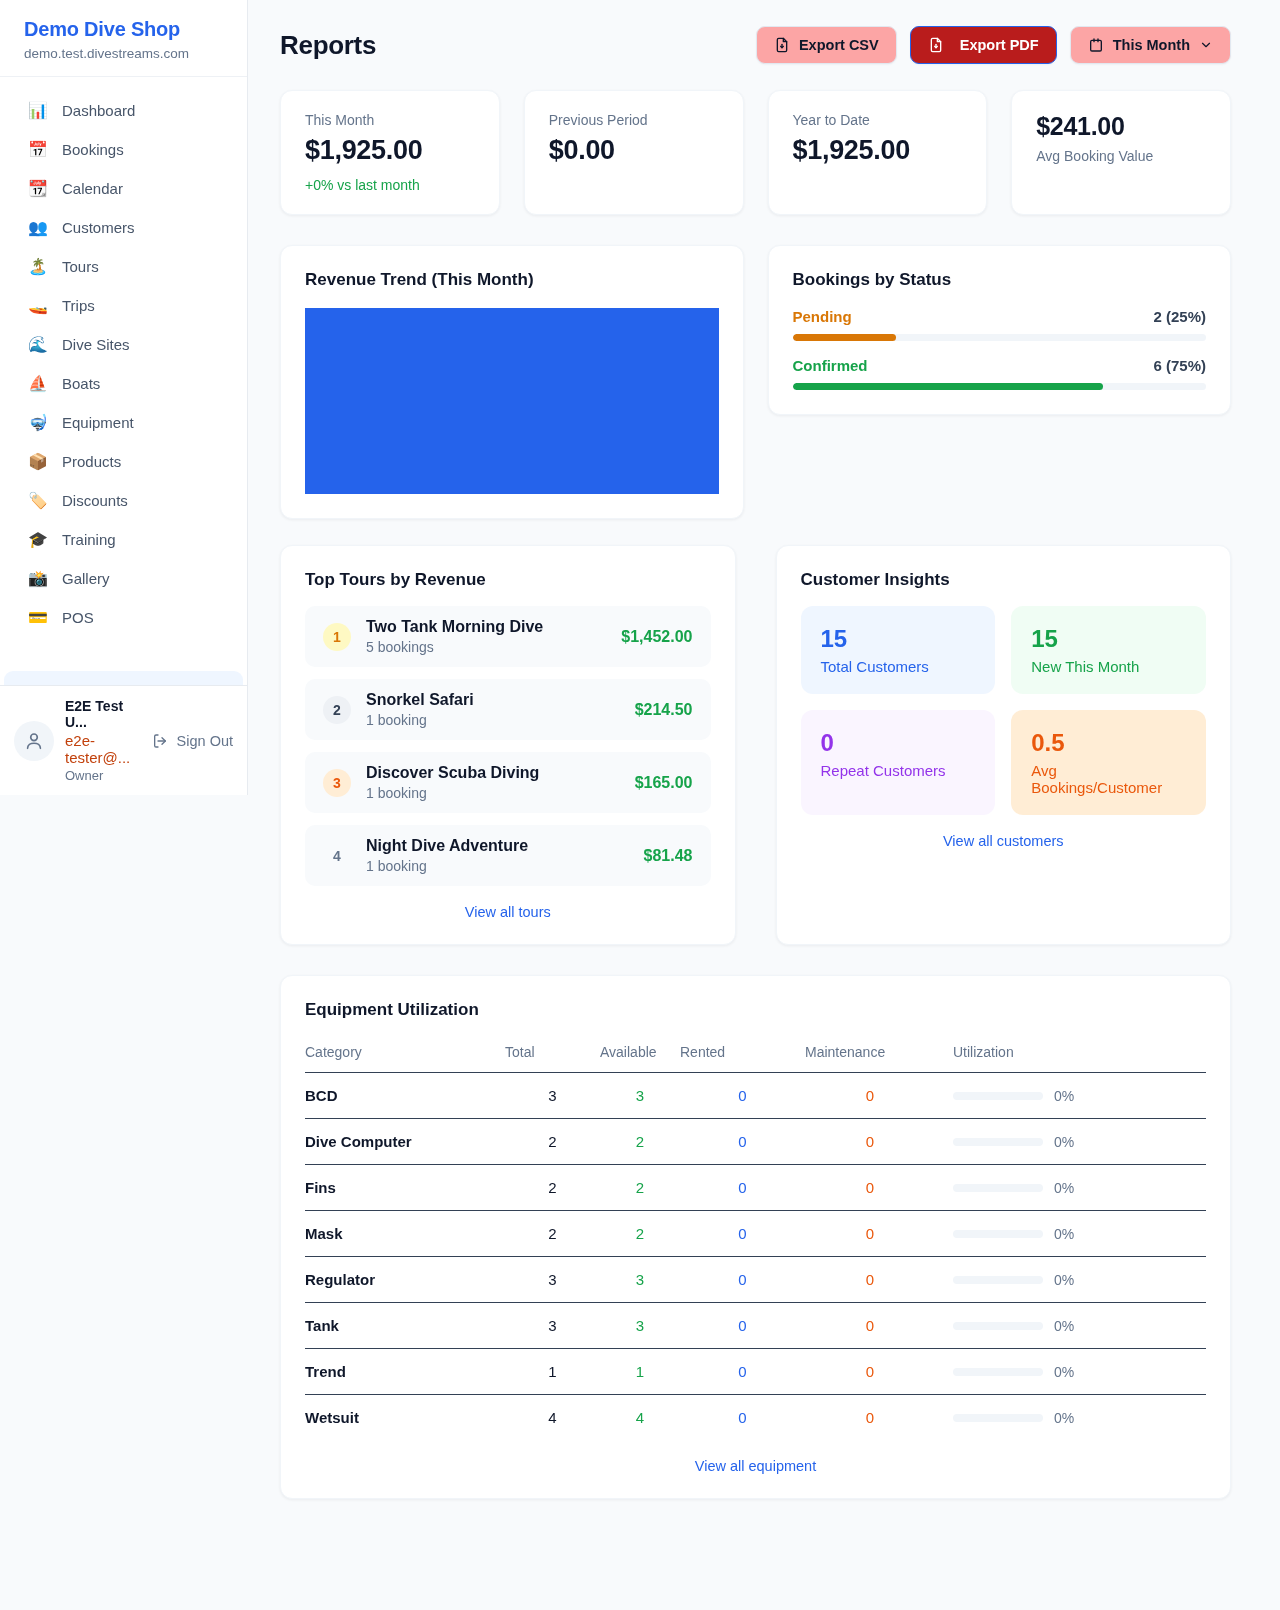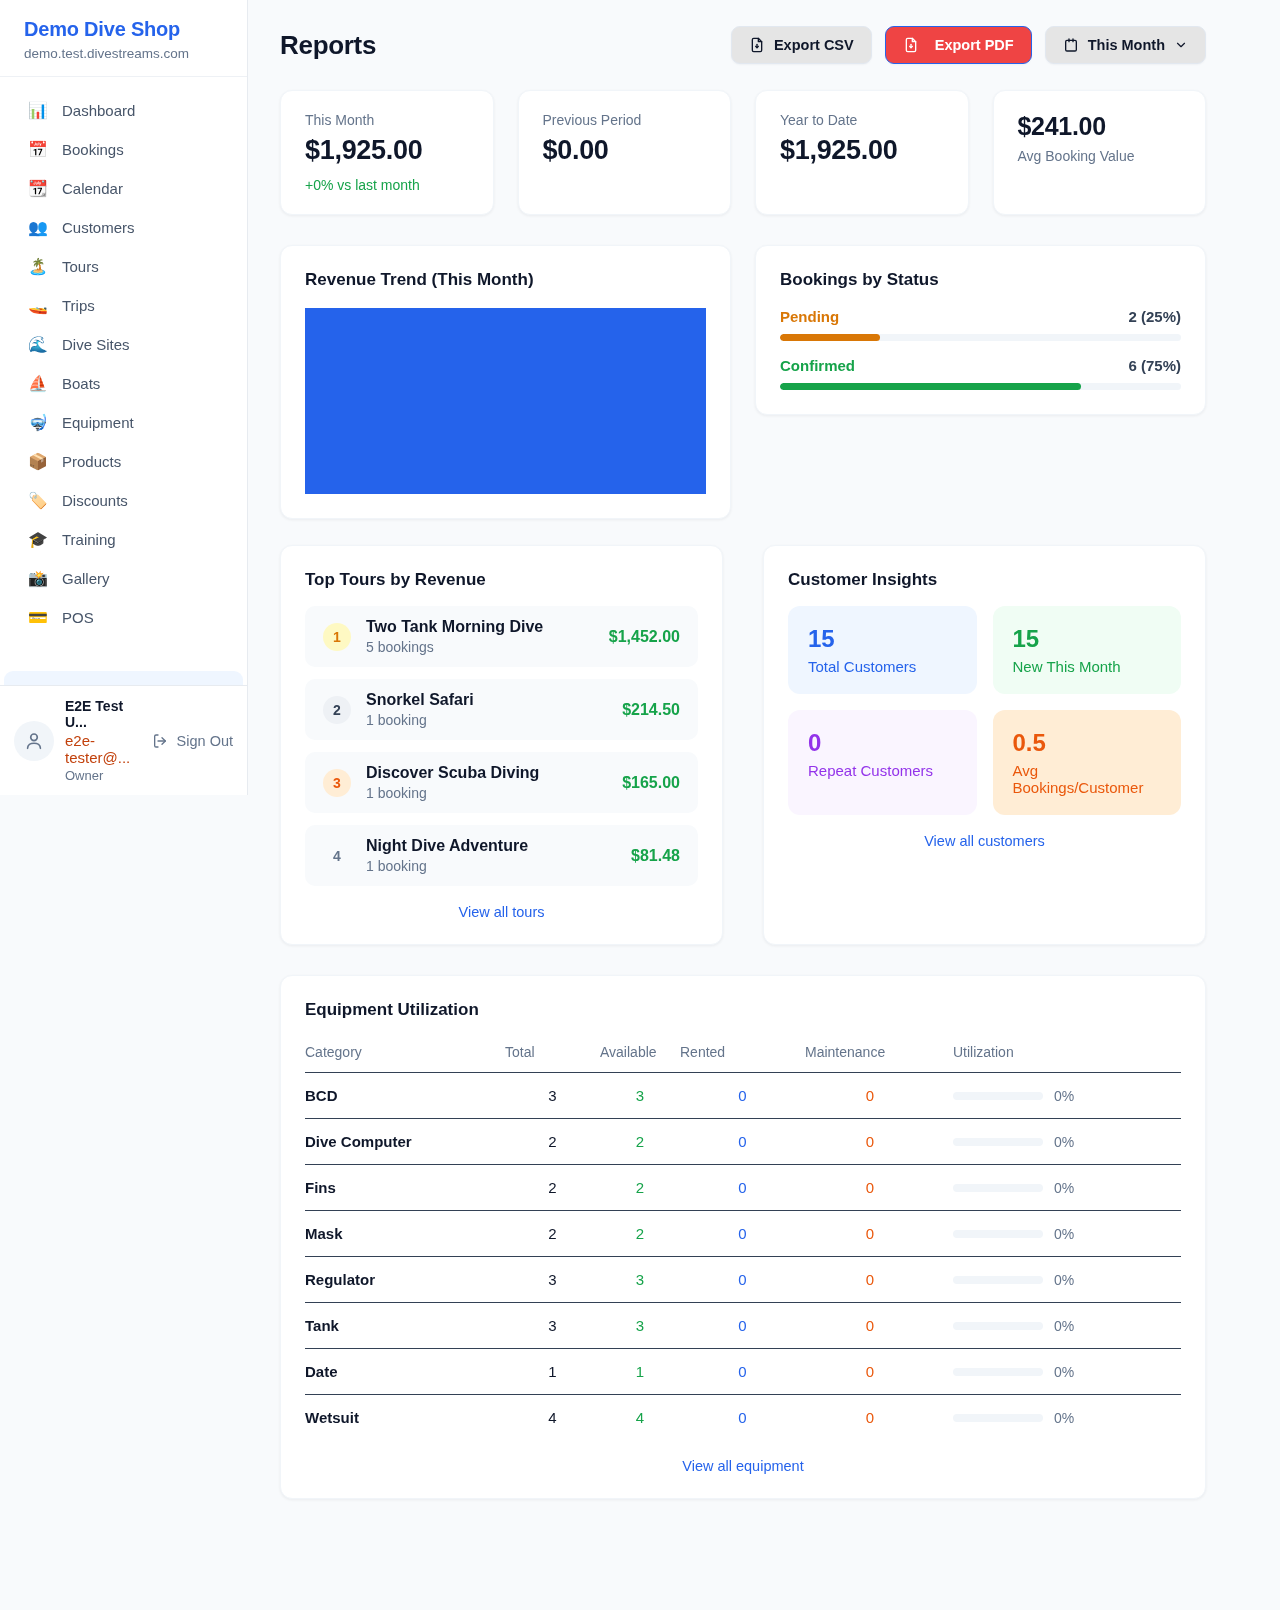--- a/index.html
+++ b/index.html
@@ -35,31 +35,31 @@
   }
   .user-info { flex:1; min-width:0; }
   .user-name { font-size:14px; font-weight:700; color:#0f172a; }
   .user-email { font-size:15px; color:#c2410c; margin-top:2px; }
   .user-role { font-size:13px; color:#64748b; margin-top:2px; }
   .signout { display:flex; align-items:center; gap:9px; color:#64748b; font-size:14.5px; cursor:pointer; white-space:nowrap; }
   svg.ic { width:16px; height:16px; stroke:currentColor; fill:none; stroke-width:2; stroke-linecap:round; stroke-linejoin:round; flex:none; }
   svg.ic-sm { width:14px; height:14px; }
   svg.ic-lg { width:22px; height:22px; stroke-width:1.8; }
   
-  .main { position:absolute; left:248px; top:0; right:0; bottom:0; padding:26px 74px 60px 32px; }
+  .main { position:absolute; left:248px; top:0; right:0; bottom:0; padding:26px 49px 60px 32px; }
   .page-header { display:flex; align-items:center; justify-content:space-between; }
   .page-title { font-size:26px; font-weight:700; letter-spacing:-0.3px; }
   .actions { display:flex; gap:13px; }
   .btn {
     height:38px; padding:0 17px; border-radius:9px; font-size:14.5px; font-weight:600;
     display:inline-flex; align-items:center; gap:9px; border:1px solid #e2e8f0;
-    background:#e5e5e5; color:#0f172a; cursor:pointer; font-family:inherit;
+    background:#fca5a5; color:#0f172a; cursor:pointer; font-family:inherit;
     box-shadow:0 1px 2px rgba(16,24,40,.04);
   }
-  .btn-primary { background:#ef4444; border-color:#2563eb; color:#fff;gap:16px; }
+  .btn-primary { background:#b91c1c; border-color:#2563eb; color:#fff;gap:16px; }
   
   .card {
     background:#fff; border:1px solid #f1f5f9; border-radius:12px;
     box-shadow:0 1px 3px rgba(16,24,40,.06); padding:24px;
   }
   .card-title { font-size:17px; font-weight:700; color:#0f172a; }
   
   .stats-row { display:flex; gap:24px; margin-top:26px; }
   .stat-card { flex:1; padding:21px 24px; display:flex; flex-direction:column; }
   .stat-label { font-size:14px; color:#64748b; }
@@ -494,21 +494,21 @@
               <div class="util">
                 <div class="util-track">
                   <div class="util-fill" style="width: 0%;"></div>
                 </div>
                 <span class="util-pct">0%</span>
               </div>
             </td>
           </tr>
 
           <tr>
-            <td class="col-cat">Date</td>
+            <td class="col-cat">Trend</td>
             <td class="c-total">1</td>
             <td class="c-avail">1</td>
             <td class="c-rent">0</td>
             <td class="c-maint">0</td>
             <td class="col-util">
               <div class="util">
                 <div class="util-track">
                   <div class="util-fill" style="width: 0%;"></div>
                 </div>
                 <span class="util-pct">0%</span>

